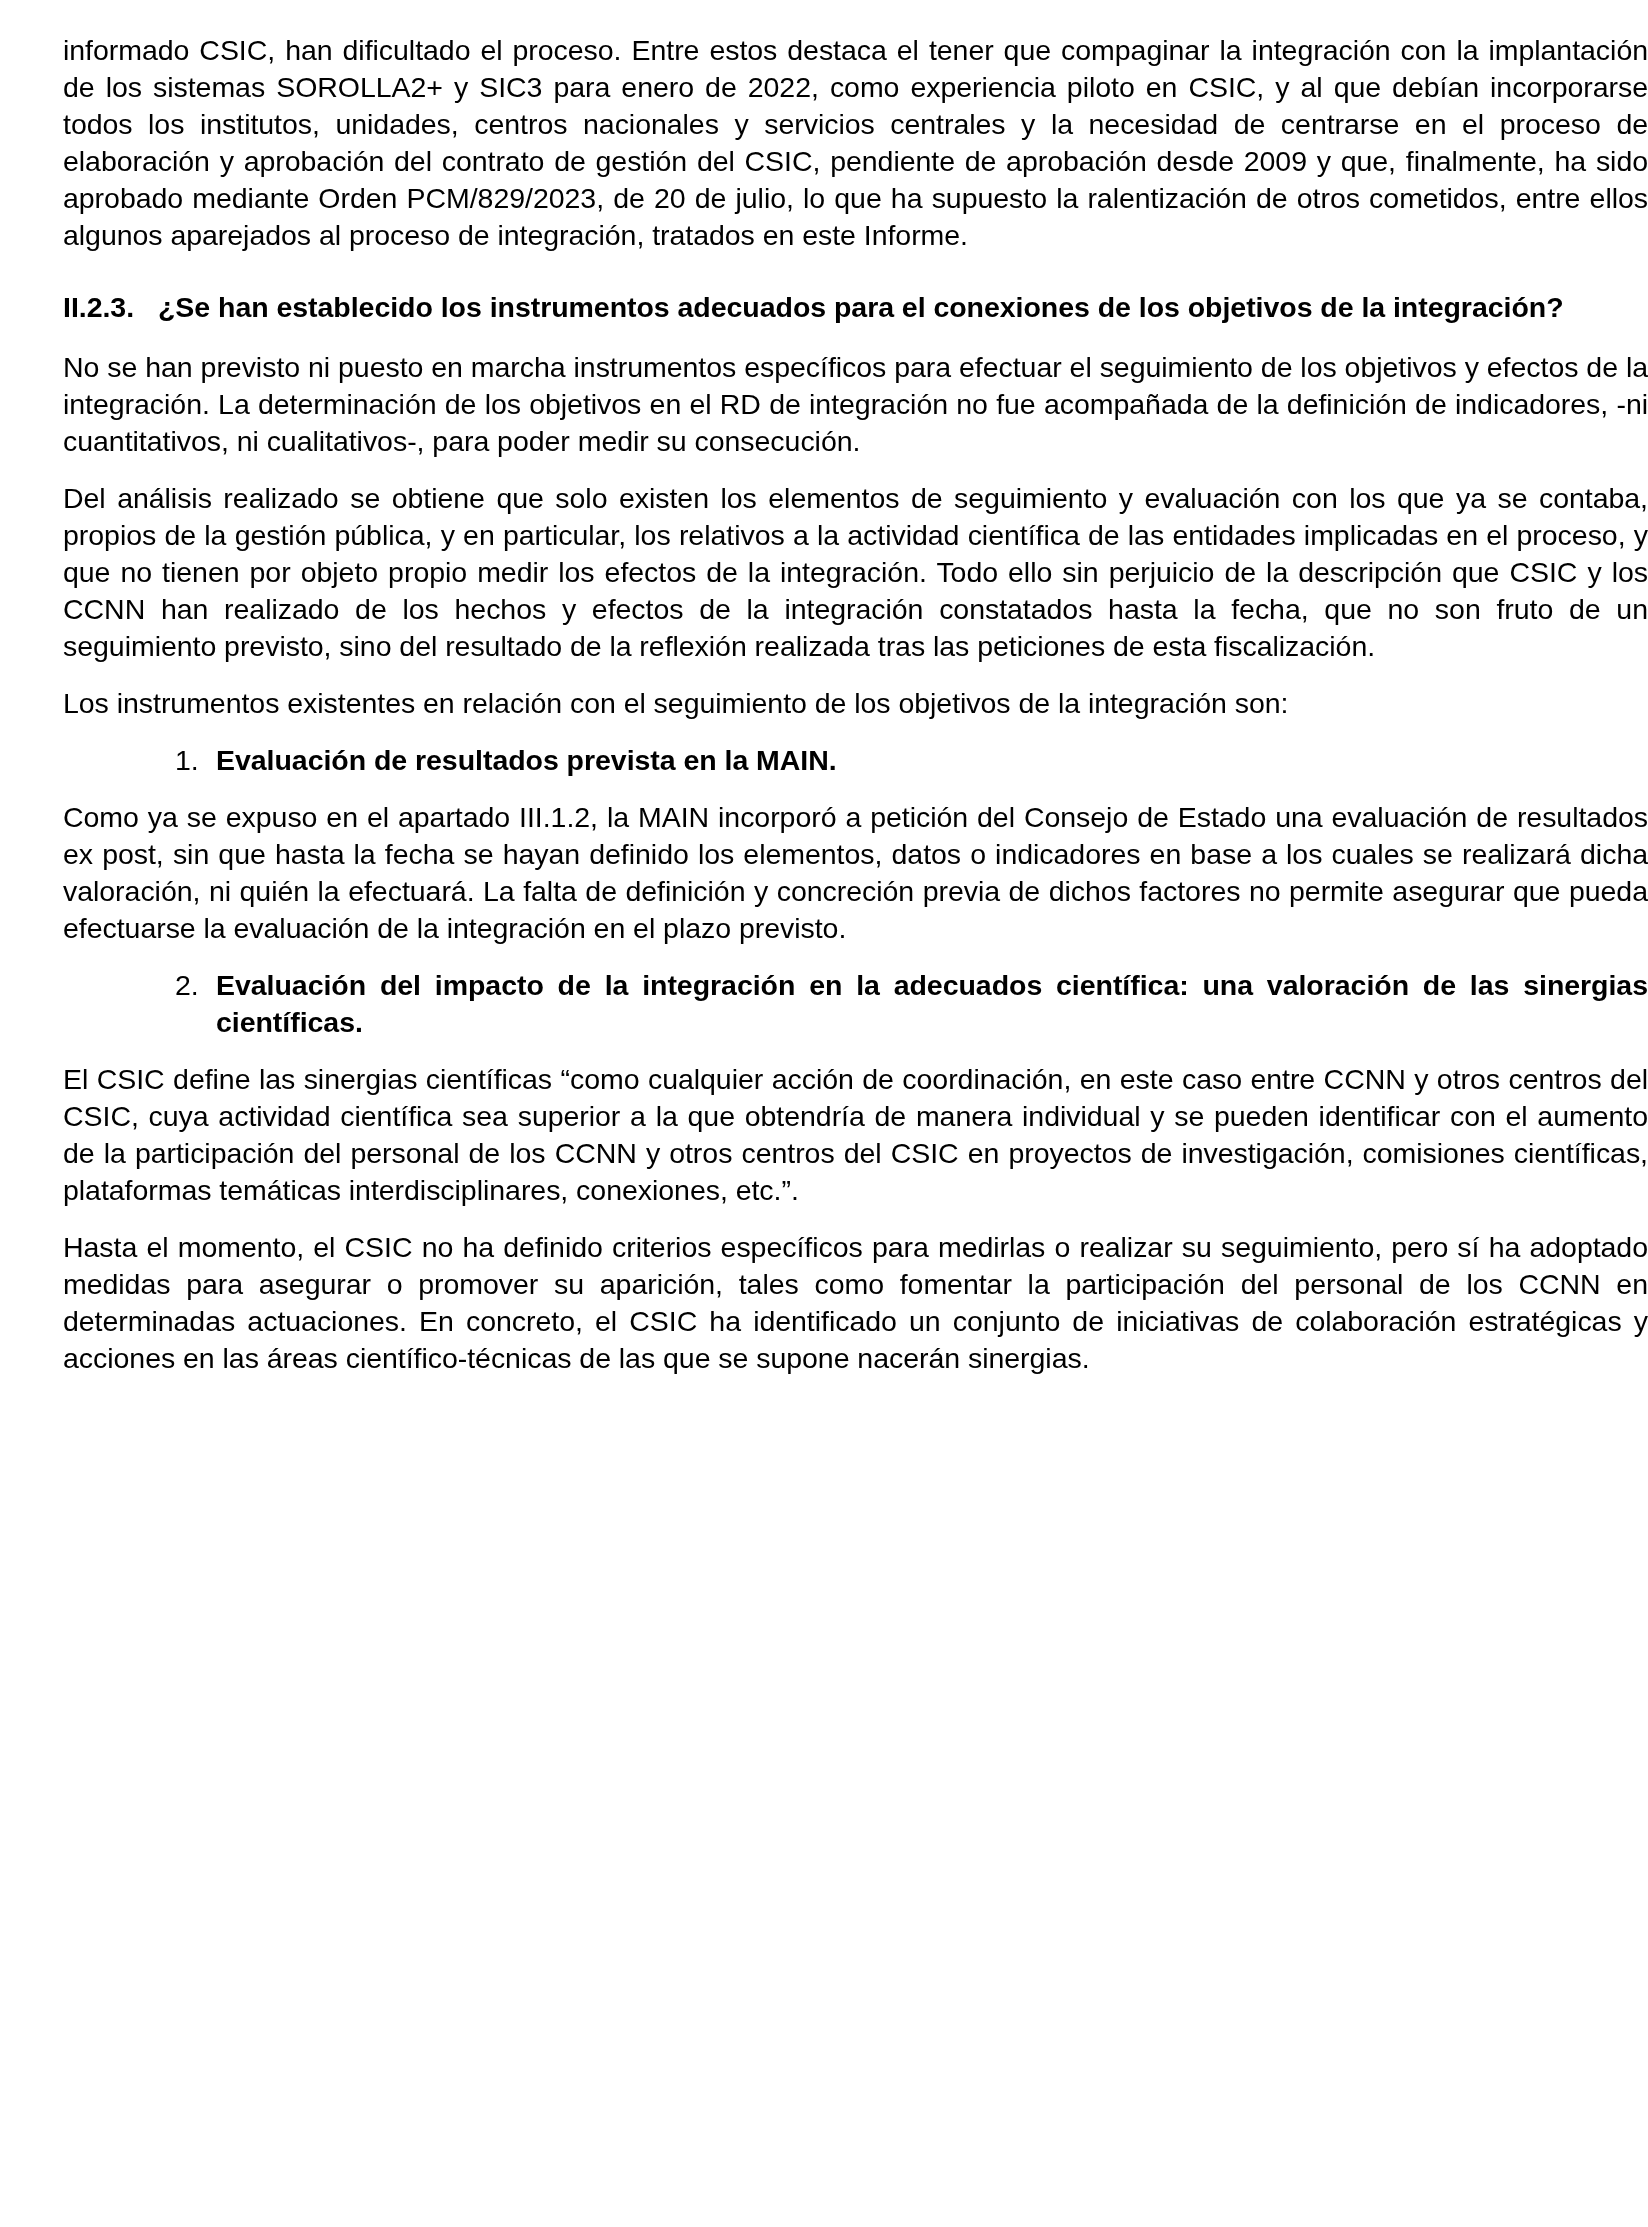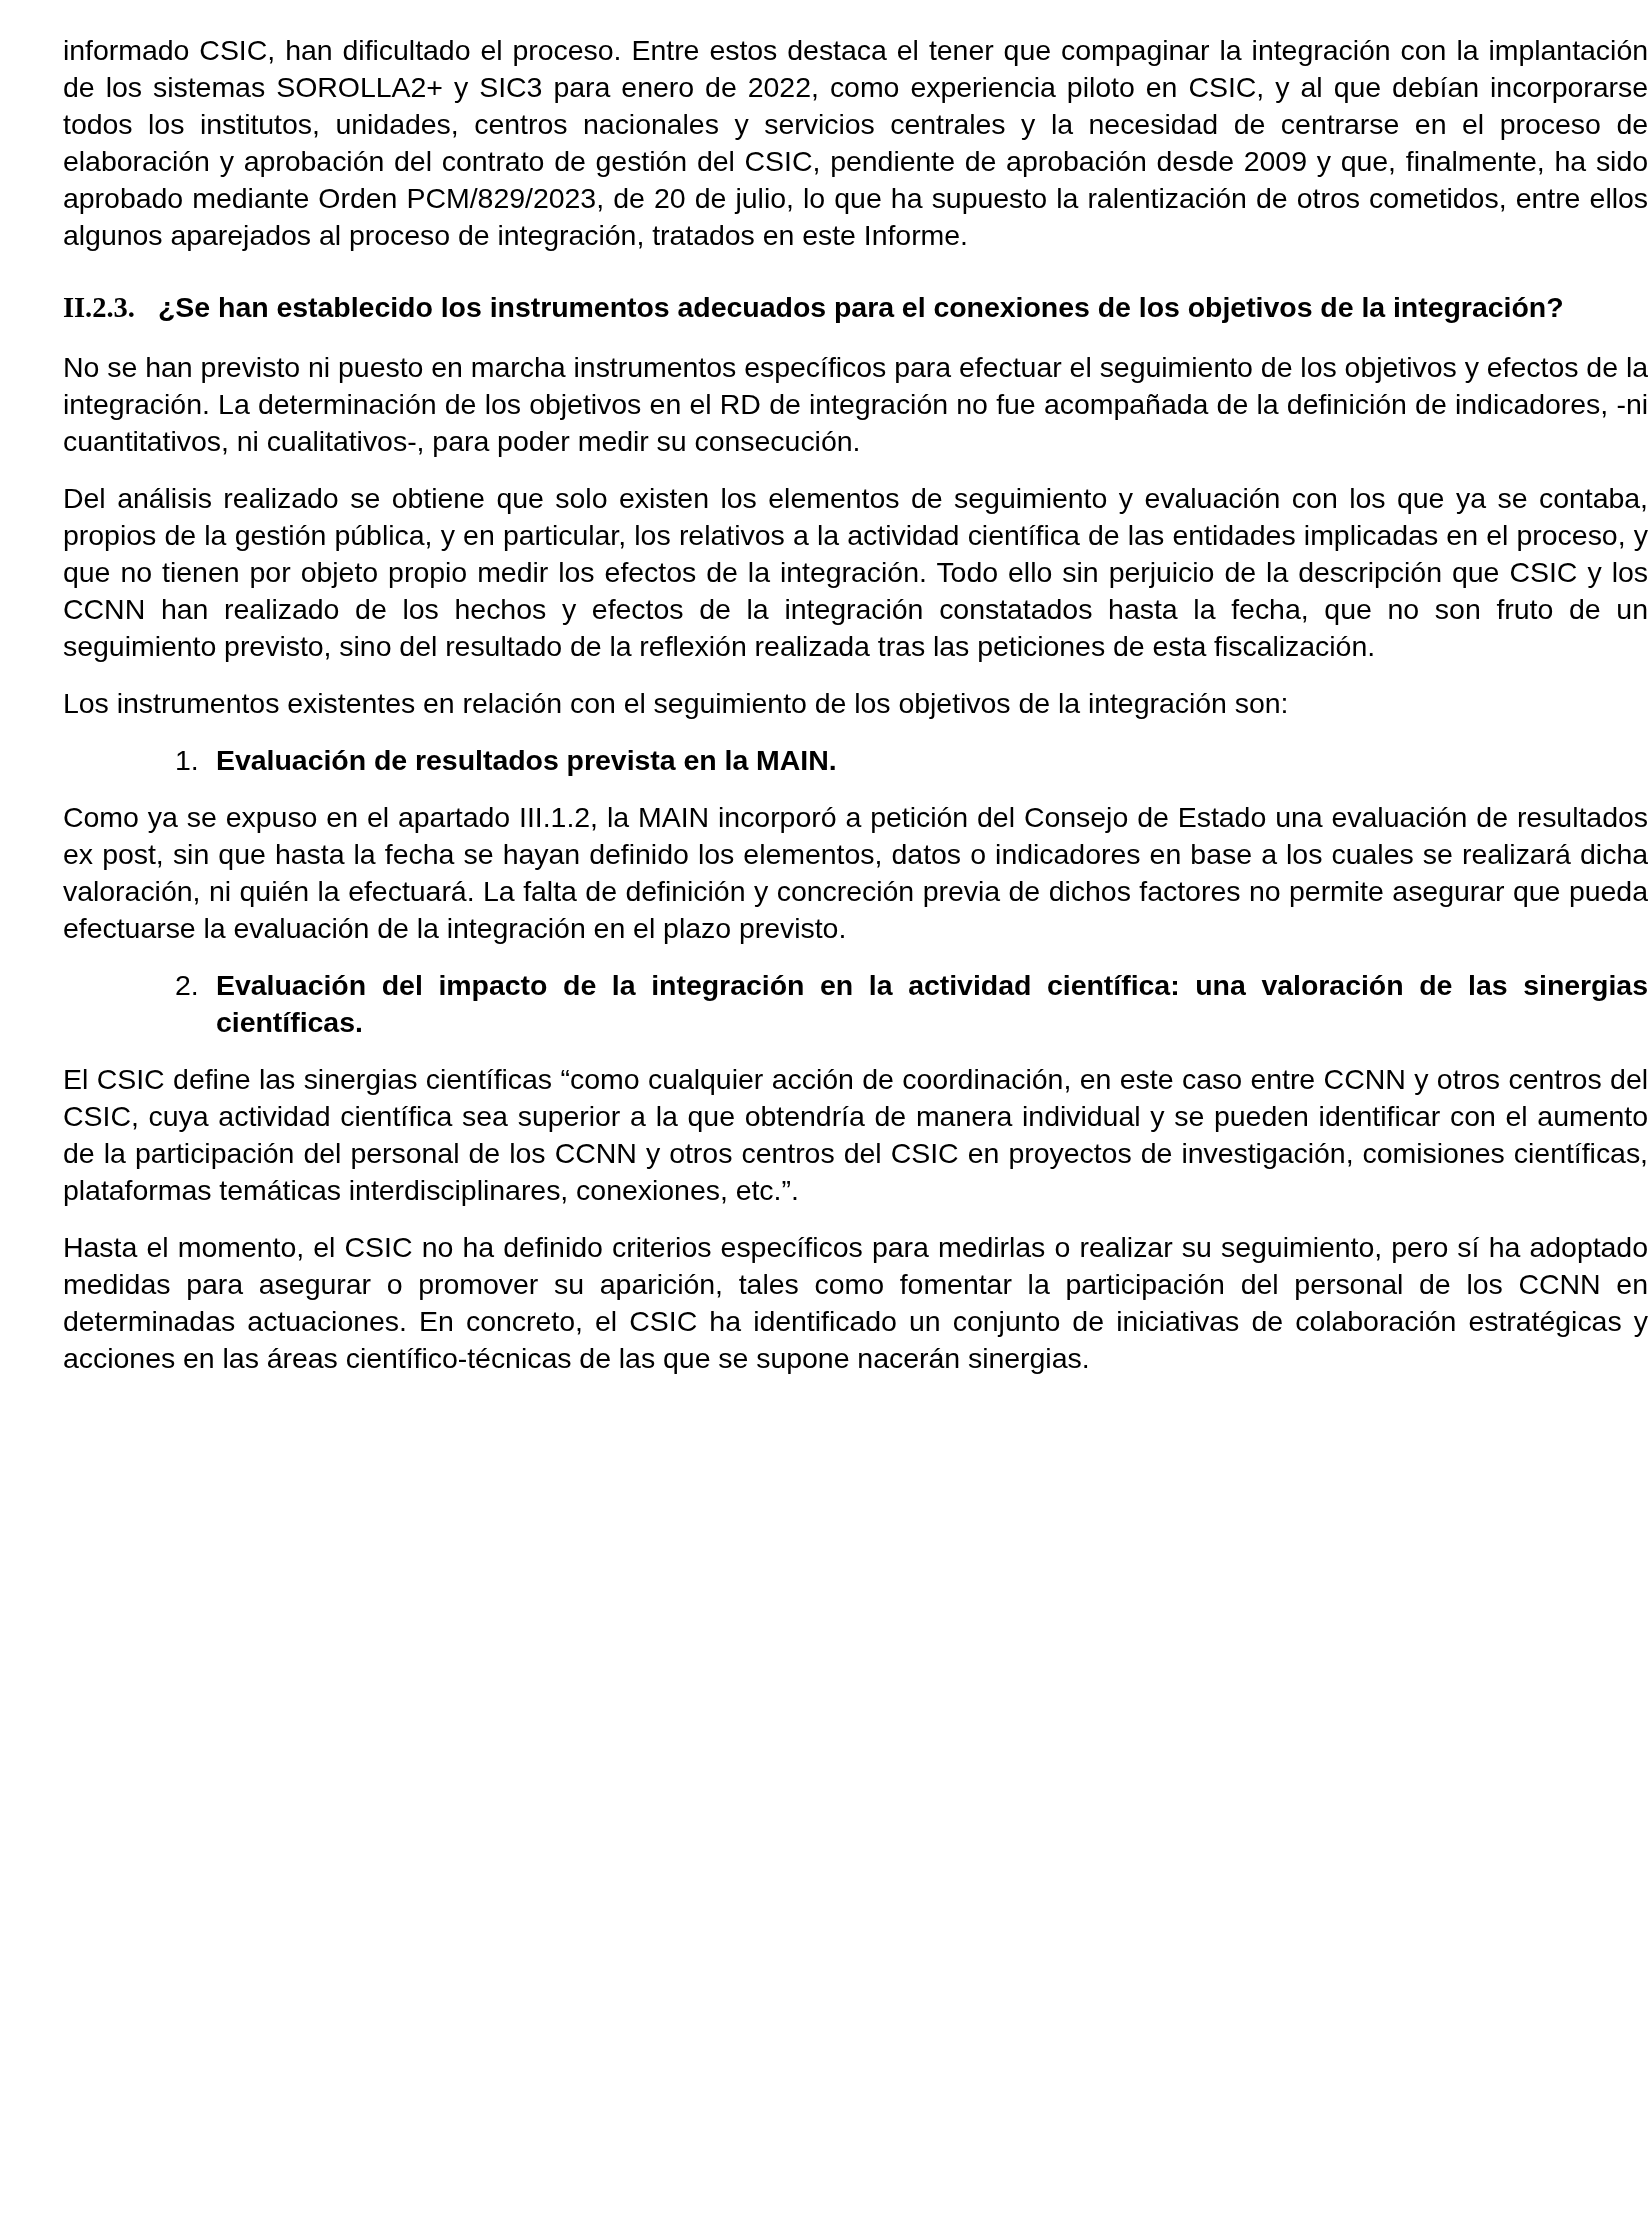--- a/index.html
+++ b/index.html
@@ -40,21 +40,20 @@
     font-size: 28.5px;
     line-height: 37px;
     font-weight: bold;
     text-align: justify;
     margin: 35px 0 22.5px 0;
     letter-spacing: -0.04px;
   }
   h2.section-heading .num {
     display: inline-block;
     min-width: 95px;
-    font-family: Liberation Serif, serif;
   }
   ol.num-list {
     margin: 0 0 20px 0;
     padding: 0;
     list-style: none;
     counter-reset: none;
   }
   li.num-item {
     font-size: 28.5px;
     line-height: 37px;
@@ -100,21 +99,21 @@
         <span class="marker">1.</span>
         <span class="li-text">Evaluación de resultados prevista en la MAIN.</span>
       </li>
     </ol>
 
     <p class="body-par">Como ya se expuso en el apartado III.1.2, la MAIN incorporó a petición del Consejo de Estado una evaluación de resultados ex post, sin que hasta la fecha se hayan definido los elementos, datos o indicadores en base a los cuales se realizará dicha valoración, ni quién la efectuará. La falta de definición y concreción previa de dichos factores no permite asegurar que pueda efectuarse la evaluación de la integración en el plazo previsto.</p>
 
     <ol class="num-list">
       <li class="num-item">
         <span class="marker">2.</span>
-        <span class="li-text">Evaluación del impacto de la integración en la actividad científica: una valoración de las sinergias científicas.</span>
+        <span class="li-text">Evaluación del impacto de la integración en la adecuados científica: una valoración de las sinergias científicas.</span>
       </li>
     </ol>
 
     <p class="body-par">El CSIC define las sinergias científicas “como cualquier acción de coordinación, en este caso entre CCNN y otros centros del CSIC, cuya actividad científica sea superior a la que obtendría de manera individual y se pueden identificar con el aumento de la participación del personal de los CCNN y otros centros del CSIC en proyectos de investigación, comisiones científicas, plataformas temáticas interdisciplinares, conexiones, etc.”.</p>
 
     <p class="body-par">Hasta el momento, el CSIC no ha definido criterios específicos para medirlas o realizar su seguimiento, pero sí ha adoptado medidas para asegurar o promover su aparición, tales como fomentar la participación del personal de los CCNN en determinadas actuaciones. En concreto, el CSIC ha identificado un conjunto de iniciativas de colaboración estratégicas y acciones en las áreas científico-técnicas de las que se supone nacerán sinergias.</p>
 
 
   </div>
 </div>

